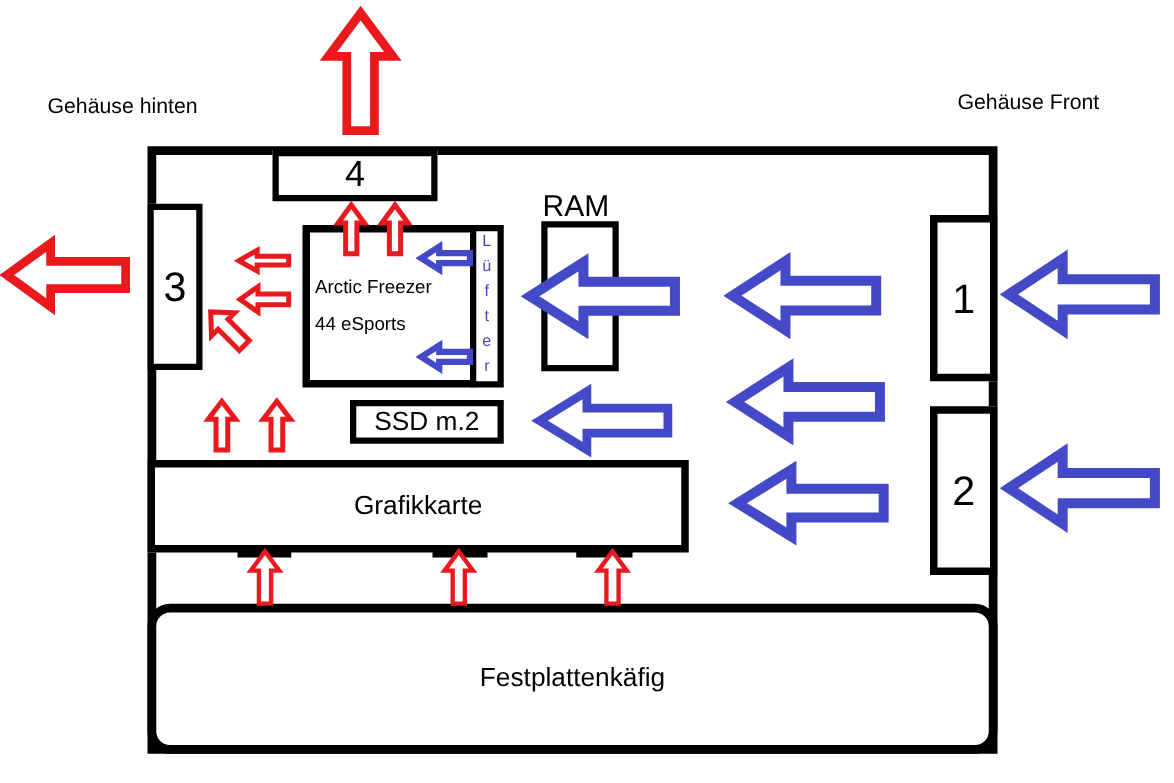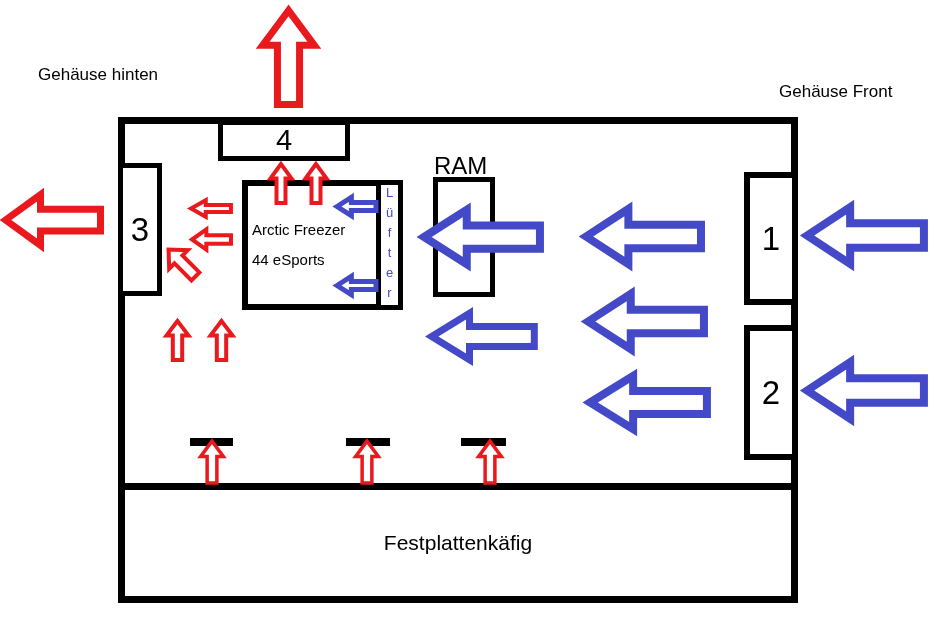--- a/index.html
+++ b/index.html
@@ -21,46 +21,49 @@
   .red polygon{stroke:var(--red);}
   .blue polygon{stroke:var(--blue);}
   .sw3 polygon{stroke-width:3.5px;}
   .sw4 polygon{stroke-width:4px;}
   .sw5 polygon{stroke-width:5px;}
   .sw7 polygon{stroke-width:7px;}
   .sw8 polygon{stroke-width:8px;}
   .num{font-size:33px;}
   .tab{position:absolute;background:var(--ink);}
   #case-outline{border-width:7px;}
-  #hdd-cage{border-width:7px;font-size:21px;}
+  #hdd-cage{border-width:7px;font-size:21px;border-radius:18px;}
   #gpu{border-width:6px;font-size:21px;}
   #cpu-cooler{border-width:6px;flex-direction:column;align-items:flex-start;
               justify-content:center;padding-left:4px;font-size:15px;line-height:30px;}
   #fan1,#fan2{border-width:6px;}
   #luefter-strip{border-width:5px;}
   #luefter-strip .vtext{writing-mode:vertical-rl;text-orientation:upright;
               color:var(--blue);font-size:13px;letter-spacing:5px;line-height:1;}
   #ssd{font-size:21px;}
   #fan4{font-size:29px;}
   .caption{font-size:17px;}
 </style>
 </head>
 <body>
 
 <div id="stage">
 
-  <div class="lbl caption" style="left:38px;top:65px;">Gehäuse hinten</div>
-  <div class="lbl caption" style="left:766px;top:82px;margin-left:13px;">Gehäuse Front</div>
+  <div class="lbl caption" style="left:38px;top:75px;">Gehäuse hinten</div>
+  <div class="lbl caption" style="left:766px;top:72px;">Gehäuse Front</div>
 
   <div class="box" id="case-outline" style="left:118px;top:117px;width:680px;height:486px;"></div>
 
   <div class="box" id="hdd-cage" style="left:118px;top:483px;width:680px;height:120px;">
     <span>Festplattenkäfig</span>
   </div>
 
+  <div class="box" id="gpu" style="left:118px;top:368px;width:433px;height:74px;">
+    <span>Grafikkarte</span>
+  </div>
 
   <div class="tab" style="left:190px;top:438px;width:43px;height:8px;"></div>
   <div class="tab" style="left:346px;top:438px;width:44px;height:8px;"></div>
   <div class="tab" style="left:461px;top:438px;width:45px;height:8px;"></div>
 
   <div class="box" id="fan4" style="left:218px;top:120px;width:132px;height:41px;">
     <span>4</span>
   </div>
 
   <div class="box num" style="left:118px;top:163px;width:44px;height:133px;">
@@ -79,20 +82,23 @@
   <div class="lbl" style="left:434px;top:152px;font-size:24px;">RAM</div>
   <div class="box" style="left:433px;top:177px;width:62px;height:120px;"></div>
 
   <div class="box num" id="fan1" style="left:744px;top:172px;width:54px;height:133px;">
     <span>1</span>
   </div>
   <div class="box num" id="fan2" style="left:744px;top:325px;width:54px;height:135px;">
     <span>2</span>
   </div>
 
+  <div class="box" id="ssd" style="left:280px;top:320px;width:123px;height:35px;">
+    <span>SSD m.2</span>
+  </div>
 
   <svg class="arrow red sw7" style="left:259px;top:8px;width:59px;height:99px" viewBox="0 0 64 120" preserveAspectRatio="none">
     <polygon points="32,3 4,45 20,45 20,117 44,117 44,45 60,45"></polygon>
     </svg>
 
   <svg class="arrow red sw7" style="left:3px;top:191px;width:100px;height:58px" viewBox="0 0 120 64" preserveAspectRatio="none">
     <polygon points="3,32 45,4 45,20 117,20 117,44 45,44 45,60"></polygon>
     </svg>
 
   <svg class="arrow blue sw8" style="left:804px;top:203px;width:123px;height:65px" viewBox="0 0 120 64" preserveAspectRatio="none">

